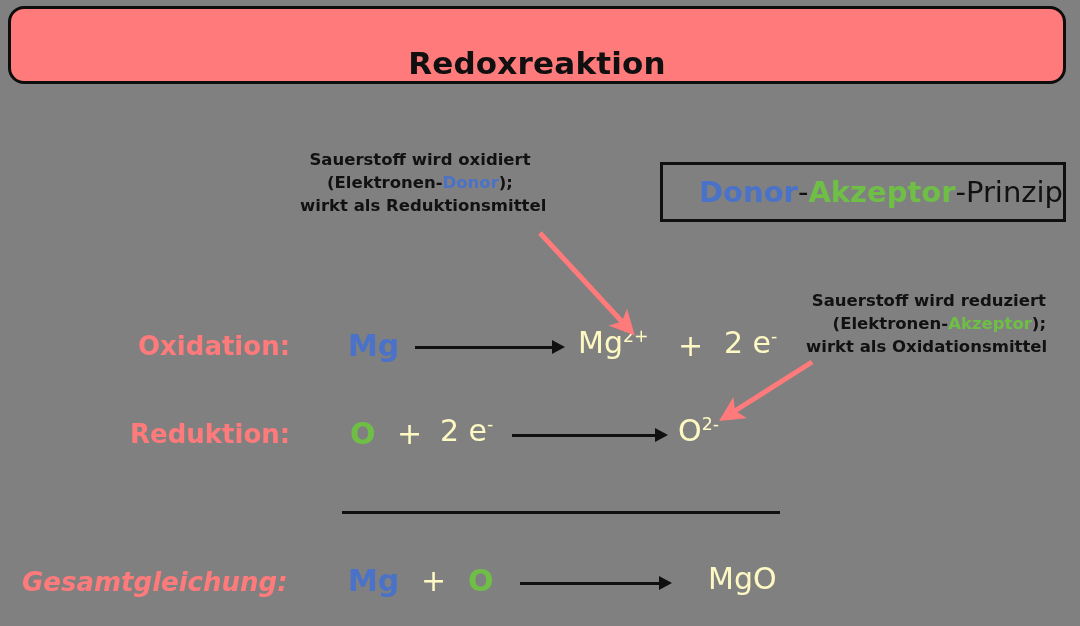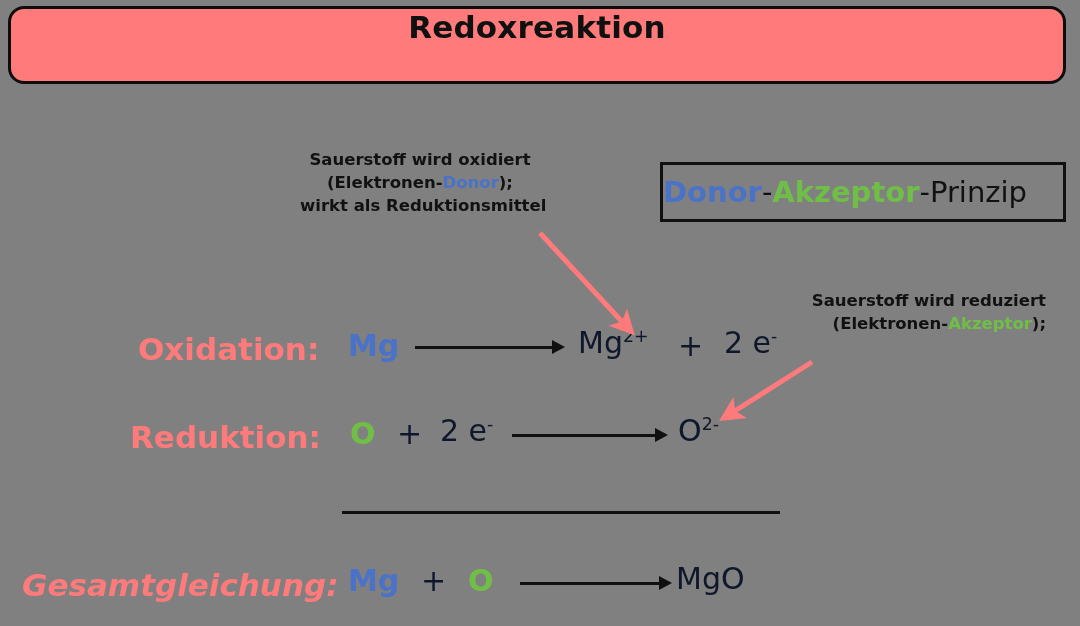--- a/index.html
+++ b/index.html
@@ -25,42 +25,42 @@
     position: absolute;
     left: 8px;
     top: 6px;
     width: 1058px;
     height: 78px;
     background: #FF7A7A;
     border: 3px solid #0d0d0d;
     border-radius: 16px;
     box-sizing: border-box;
     display: flex;
-    align-items: flex-start;
+    align-items: flex-end;
     justify-content: center;
   }
   .title-text {
     font-size: 31px;
     font-weight: bold;
     color: #101010;
     letter-spacing: 0.2px;
   }
 
   
   .principle-box {
     position: absolute;
     left: 660px;
     top: 162px;
     width: 406px;
     height: 60px;
     border: 3px solid #101010;
     box-sizing: border-box;
     display: flex;
     align-items: center;
-    justify-content: flex-start;
+    justify-content: flex-end;
   }
   .principle-text {
     font-size: 29px;
     white-space: nowrap;
   }
   .principle-text .donor {
     color: #4A72C8;
     font-weight: bold;
   }
   .principle-text .akzeptor {
@@ -93,29 +93,29 @@
   .ann-right {
     left: 806px;
     top: 289px;
     text-align: right;
     width: 240px;
   }
 
   
   .eq-label {
     position: absolute;
-    font-size: 31px;
+    font-size: 26px;
     font-weight: bold;
     color: #FF7A7A;
     white-space: nowrap;
   }
   .eq-part {
     position: absolute;
     font-size: 30px;
-    color: #0f172a;
+    color: #fef9c3;
     white-space: nowrap;
   }
   .eq-part.mg { color: #4A72C8; font-weight: bold; }
   .eq-part.ox { color: #6FBF47; font-weight: bold; }
   .eq-part sup {
     font-size: 0.58em;
     vertical-align: super;
     line-height: 0;
   }
 
@@ -178,20 +178,21 @@
     <div>wirkt als Reduktionsmittel</div>
   </div>
 
   <div class="principle-box">
     <span class="principle-text"><span class="donor">Donor</span><span class="dash">-</span><span class="akzeptor">Akzeptor</span><span class="dash">-</span><span class="prinzip">Prinzip</span></span>
   </div>
 
   <div class="annotation ann-right">
     <div>Sauerstoff wird reduziert</div>
     <div><span>(Elektronen-</span><span class="akzeptor-word">Akzeptor</span><span>);</span></div>
+    <div>wirkt als Oxidationsmittel</div>
   </div>
 
   <div class="eq-label" style="left:138px; top:331px;">Oxidation:</div>
   <div class="eq-part mg" style="left:348px; top:328px;">Mg</div>
   <div class="rxn-arrow" style="left:415px; top:340px; width:150px;">
     <span class="shaft"></span>
     <span class="head"></span>
   </div>
   <div class="eq-part" style="left:578px; top:325px;"><span>Mg</span><sup>2+</sup></div>
   <div class="eq-part" style="left:678px; top:328px;">+</div>
@@ -210,21 +211,21 @@
   <div class="divider"></div>
 
   <div class="eq-label" style="left:22px; top:567px;font-style:italic;">Gesamtgleichung:</div>
   <div class="eq-part mg" style="left:348px; top:563px;">Mg</div>
   <div class="eq-part" style="left:421px; top:563px;">+</div>
   <div class="eq-part ox" style="left:468px; top:563px;">O</div>
   <div class="rxn-arrow" style="left:520px; top:576px; width:152px;">
     <span class="shaft"></span>
     <span class="head"></span>
   </div>
-  <div class="eq-part" style="left:676px; top:561px;text-align:right;">MgO</div>
+  <div class="eq-part" style="left:708px; top:561px;text-align:right;">MgO</div>
 
   <svg class="red-arrows" viewBox="0 0 1080 626">
     <defs>
       <marker id="redhead" markerWidth="5" markerHeight="5" refX="2.4" refY="2.5" orient="auto">
         <path d="M0,0 L5,2.5 L0,5 L1.2,2.5 Z" fill="#FF7A7A"></path>
       </marker>
     </defs>
     <line x1="540" y1="233" x2="626" y2="326" stroke="#FF7A7A" stroke-width="5" marker-end="url(#redhead)"></line>
     <line x1="812" y1="362" x2="730" y2="414" stroke="#FF7A7A" stroke-width="5" marker-end="url(#redhead)"></line>
   </svg>

